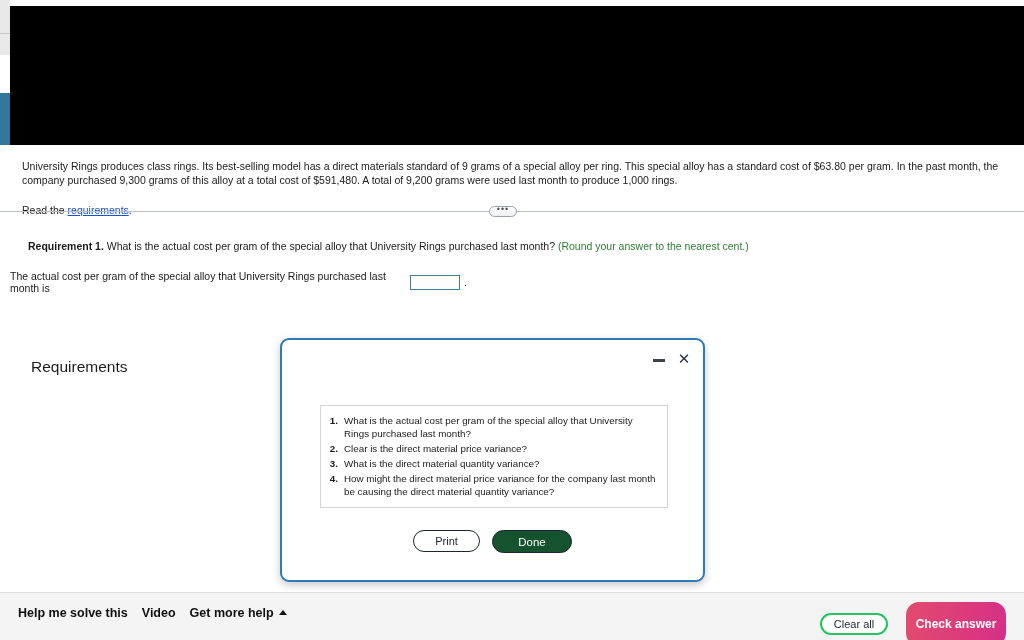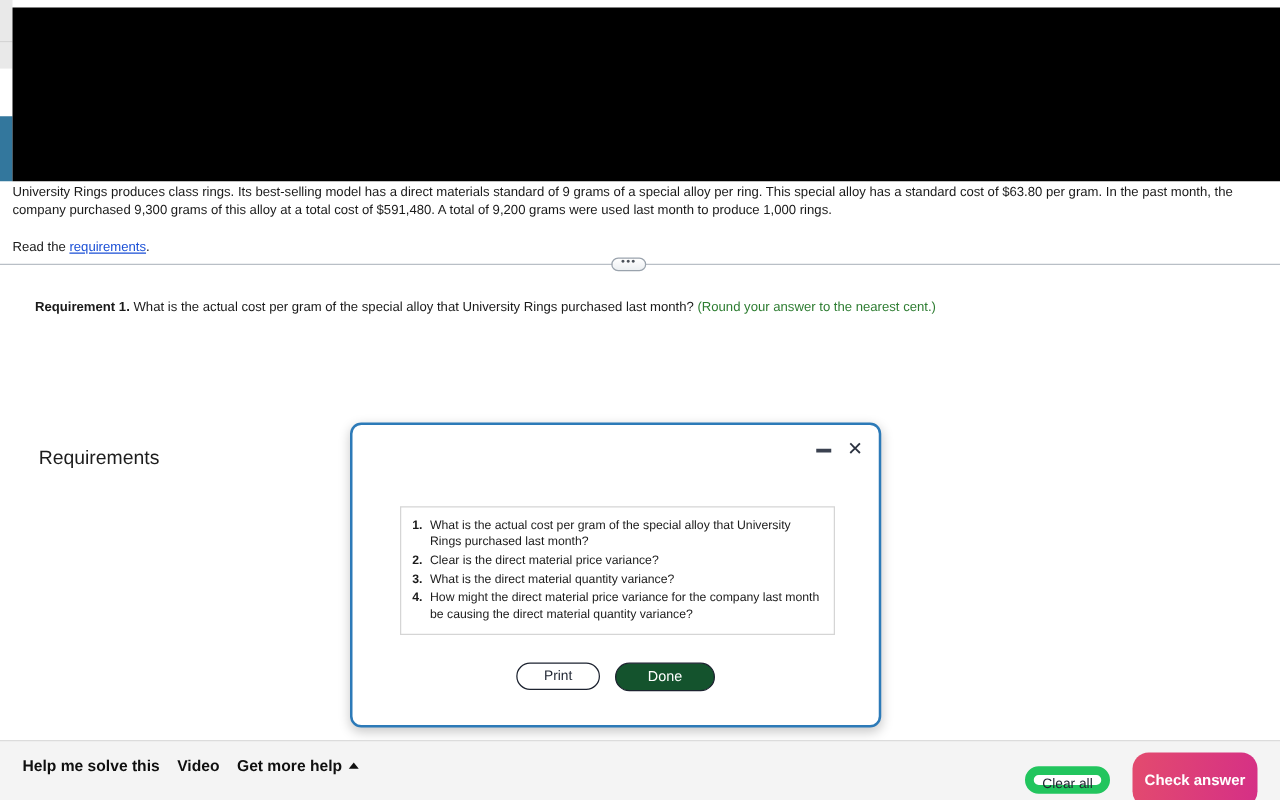--- a/index.html
+++ b/index.html
@@ -30,21 +30,21 @@
     width: 1014px; height: 139px;
     background: #000000;
   }
 
   
   .problem {
     position: absolute; left: 10px; top: 148px;
     width: 1004px;
   }
   .problem p {
-    margin: 0;
+    margin: 12px;
     font-size: 10.5px;
     line-height: 13.5px;
     color: #1a1a1a;
   }
   .read-line {
     margin-top: 17px !important;
     font-size: 10.5px;
     color: #1a1a1a;
   }
   .req-link {
@@ -197,21 +197,21 @@
     border-right: 4px solid transparent;
     border-bottom: 5px solid #101010;
     vertical-align: 2px;
   }
   .toolbar-right {
     position: absolute; right: 18px; top: 9px;
     display: flex; align-items: center; gap: 18px;
   }
   .btn-clear {
     width: 68px; height: 22px;
-    border: 7px solid #22c55e;
+    border: 2px solid #22c55e;
     border-radius: 11px;
     background: #ffffff;
     color: #1d2330;
     font-size: 11px;
     font-family: "Liberation Sans", sans-serif;
     cursor: pointer;
   }
   .btn-check {
     width: 100px; height: 44px;
     border: none;
@@ -243,20 +243,25 @@
   </div>
 
   <div class="splitter"></div>
   <div class="splitter-handle">
     <span>•••</span>
   </div>
 
   <div class="req-area">
     <div class="req-head"><b>Requirement 1.</b><span> What is the actual cost per gram of the special alloy that University Rings purchased last month? </span><span class="req-round">(Round your answer to the nearest cent.)</span></div>
 
+    <div class="answer-row">
+      <span class="answer-label">The actual cost per gram of the special alloy that University Rings purchased last month is</span>
+      <input class="answer-input" type="text" value="" style="">
+      <span class="answer-dot">.</span>
+    </div>
   </div>
 
   <div class="modal">
     <div class="modal-controls">
       <div class="icon-min"></div>
       <div class="icon-close">✕</div>
     </div>
 
     <div class="req-list-box">
       <ul class="req-list">

